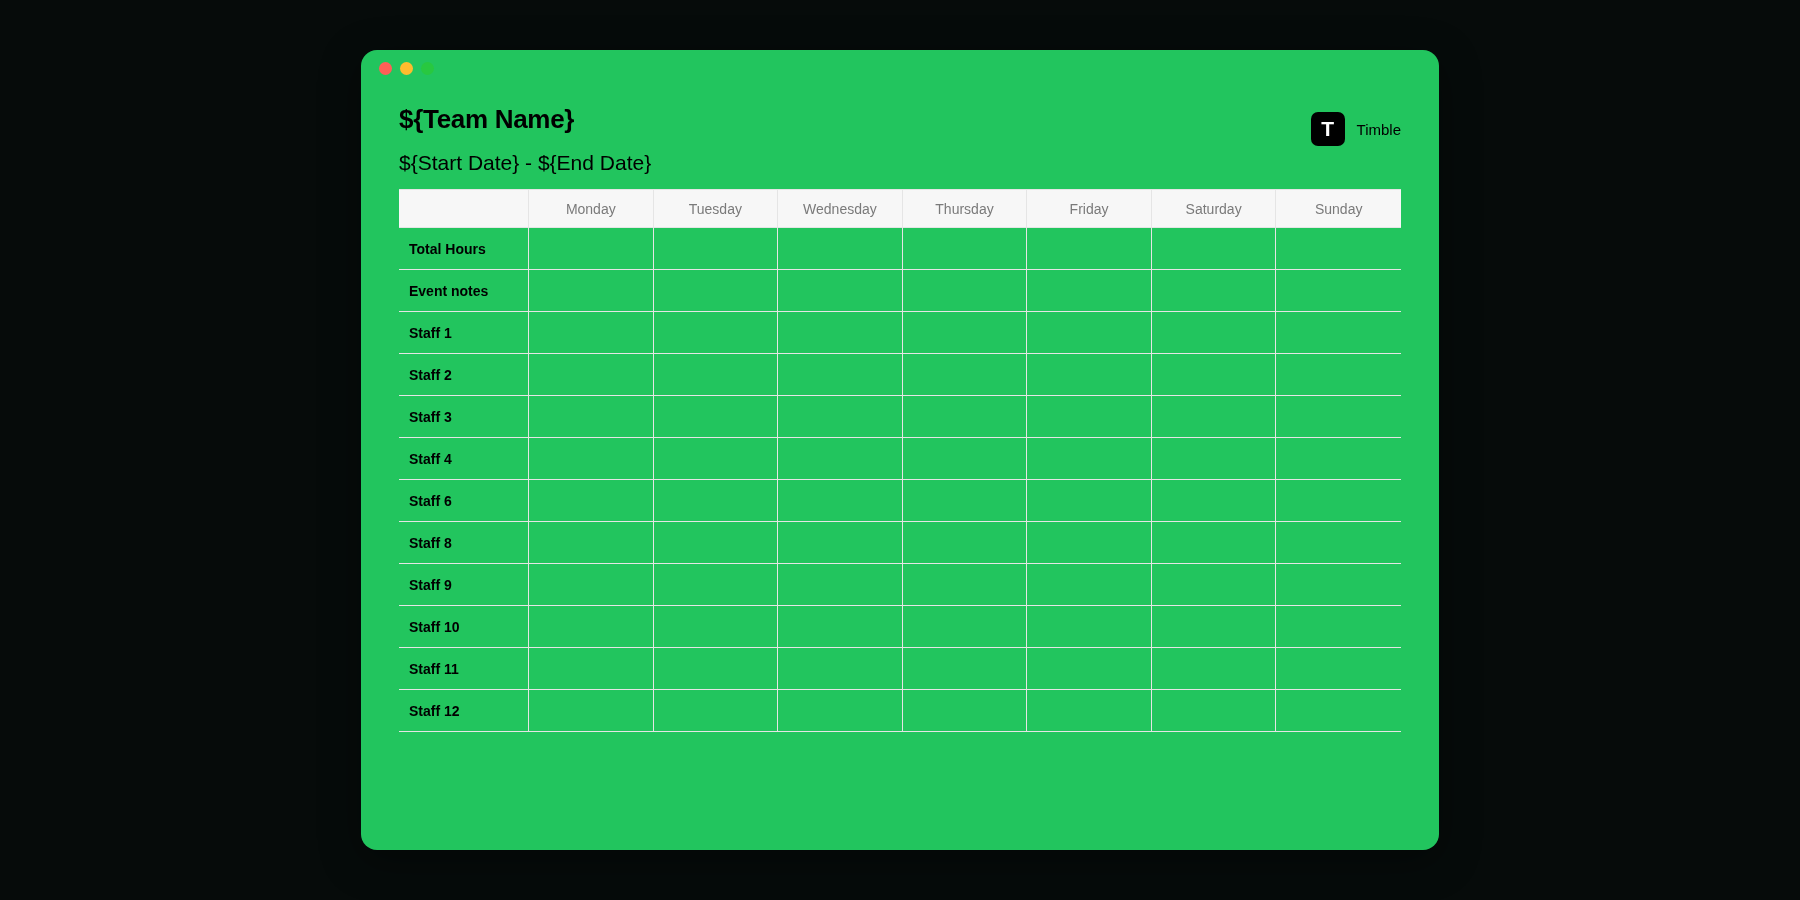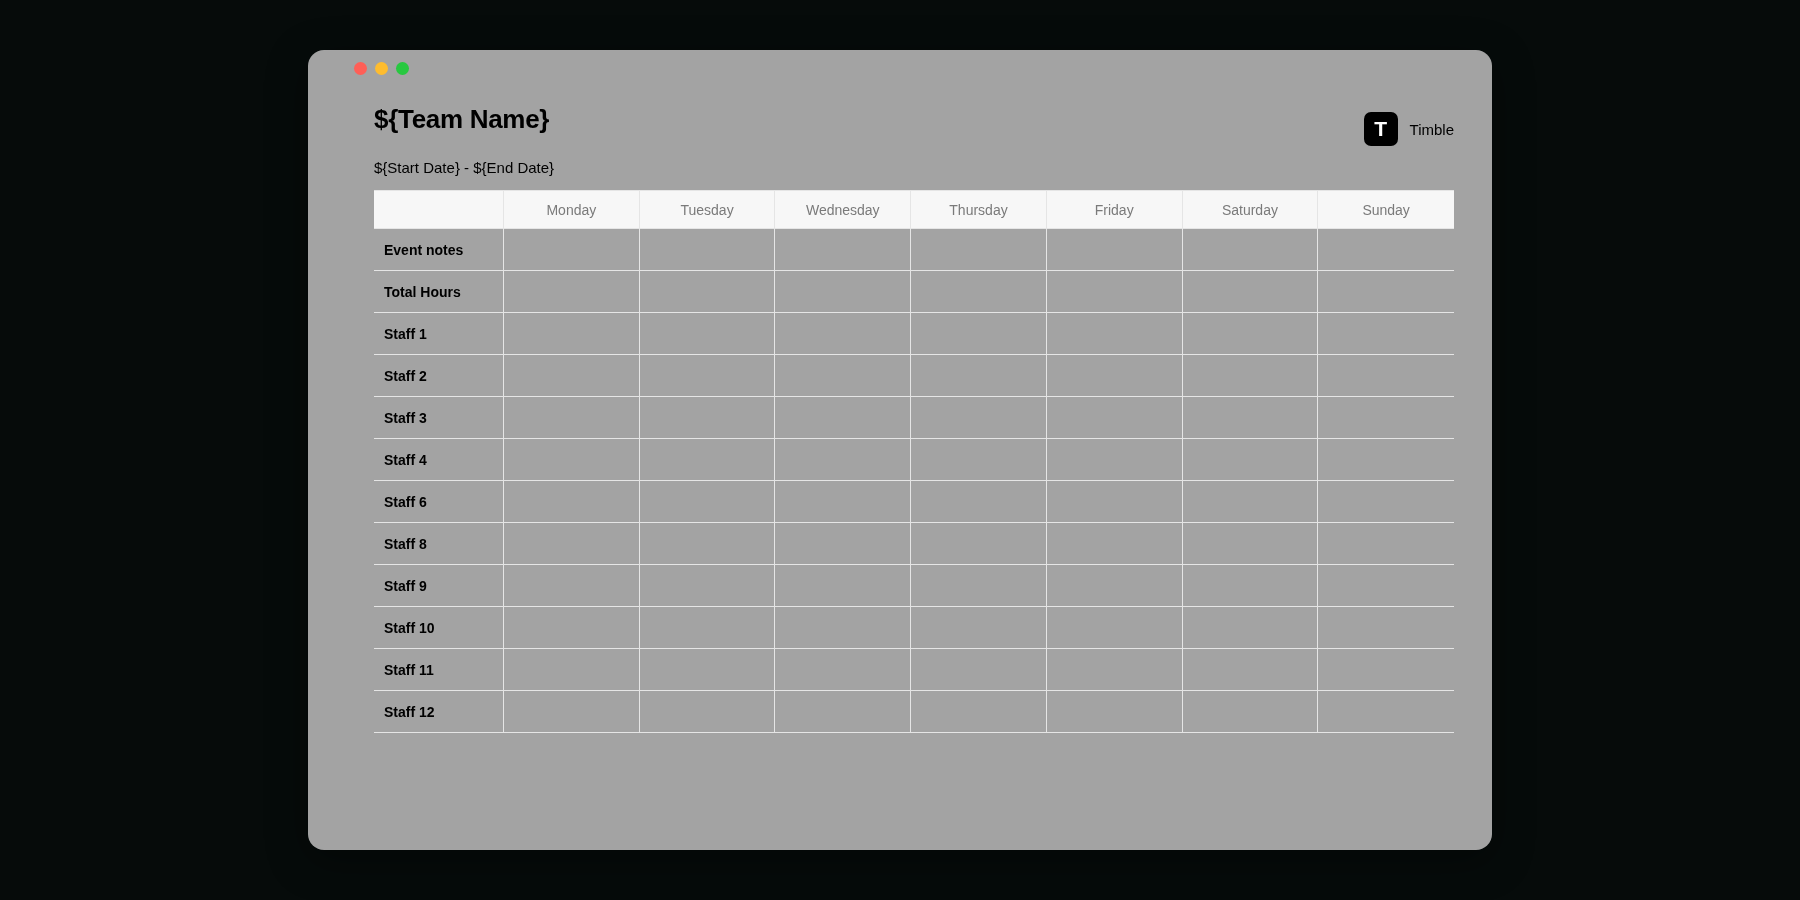--- a/index.html
+++ b/index.html
@@ -11,28 +11,27 @@
       width: 1800px;
       height: 900px;
       background: #060b0a;
       font-family: -apple-system, BlinkMacSystemFont, "Helvetica Neue", Arial, sans-serif;
       display: flex;
       align-items: center;
       justify-content: center;
       overflow: hidden;
     }
     .window {
-      width: 1184px;
+      width: 1078px;
       height: 800px;
-      background: #a3a3a3;
+      background: #22c55e;
       border-radius: 16px;
       box-shadow: 0 10px 40px rgba(0,0,0,0.4);
       overflow: hidden;
       position: relative;
-      padding-left: 28px;
     }
     .titlebar {
       height: 36px;
       display: flex;
       align-items: center;
       padding-left: 18px;
       gap: 8px;
     }
     .tl-dot {
       width: 13px;
@@ -52,22 +51,22 @@
       justify-content: space-between;
       align-items: flex-start;
     }
     .title-block h1 {
       font-size: 26px;
       font-weight: 800;
       color: #000;
       letter-spacing: -0.3px;
     }
     .title-block .daterange {
-      margin-top: 24px;
-      font-size: 15px;
+      margin-top: 16px;
+      font-size: 21px;
       color: #000;
       font-weight: 400;
     }
 
     .brand {
       display: flex;
       align-items: center;
       gap: 12px;
       margin-top: 8px;
     }
@@ -162,32 +161,32 @@
         <div class="cell">Monday</div>
         <div class="cell">Tuesday</div>
         <div class="cell">Wednesday</div>
         <div class="cell">Thursday</div>
         <div class="cell">Friday</div>
         <div class="cell">Saturday</div>
         <div class="cell">Sunday</div>
       </div>
 
       <div class="row">
+        <div class="cell first">Total Hours</div>
+        <div class="cell"></div>
+        <div class="cell"></div>
+        <div class="cell"></div>
+        <div class="cell"></div>
+        <div class="cell"></div>
+        <div class="cell"></div>
+        <div class="cell"></div>
+      </div>
+
+      <div class="row">
         <div class="cell first">Event notes</div>
-        <div class="cell"></div>
-        <div class="cell"></div>
-        <div class="cell"></div>
-        <div class="cell"></div>
-        <div class="cell"></div>
-        <div class="cell"></div>
-        <div class="cell"></div>
-      </div>
-
-      <div class="row">
-        <div class="cell first">Total Hours</div>
         <div class="cell"></div>
         <div class="cell"></div>
         <div class="cell"></div>
         <div class="cell"></div>
         <div class="cell"></div>
         <div class="cell"></div>
         <div class="cell"></div>
       </div>
 
       <div class="row">

